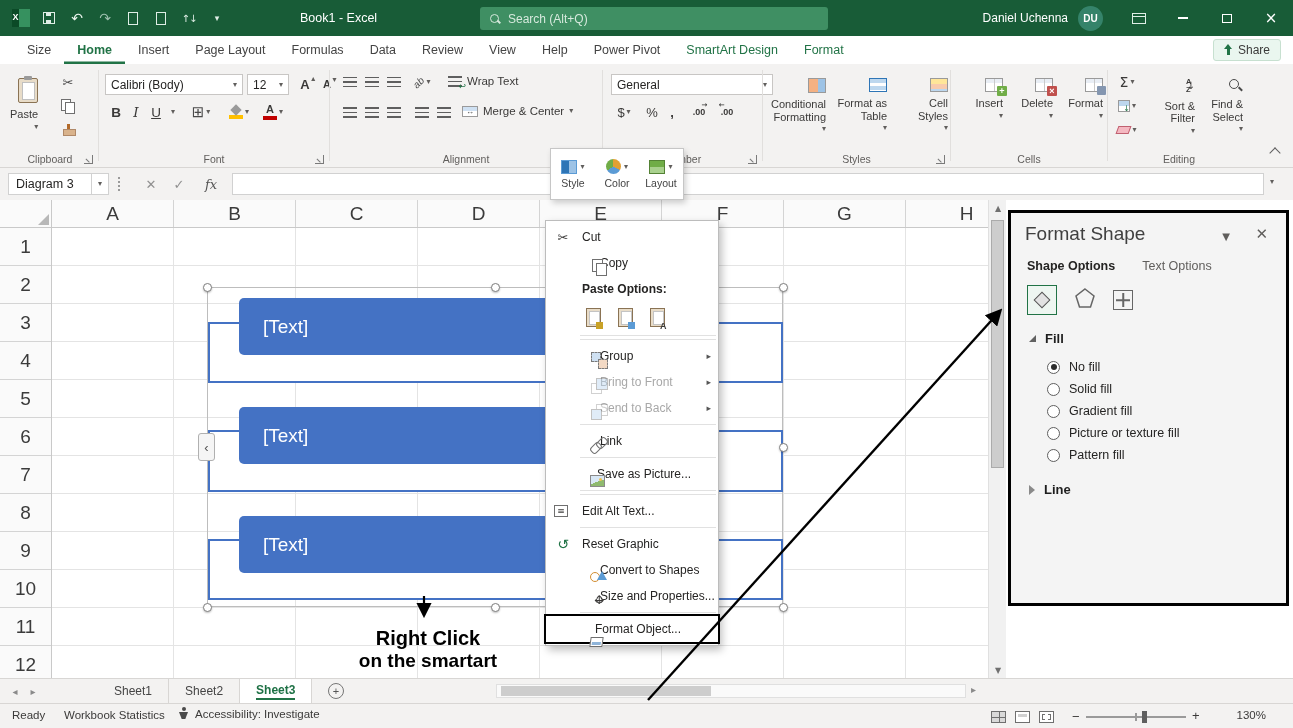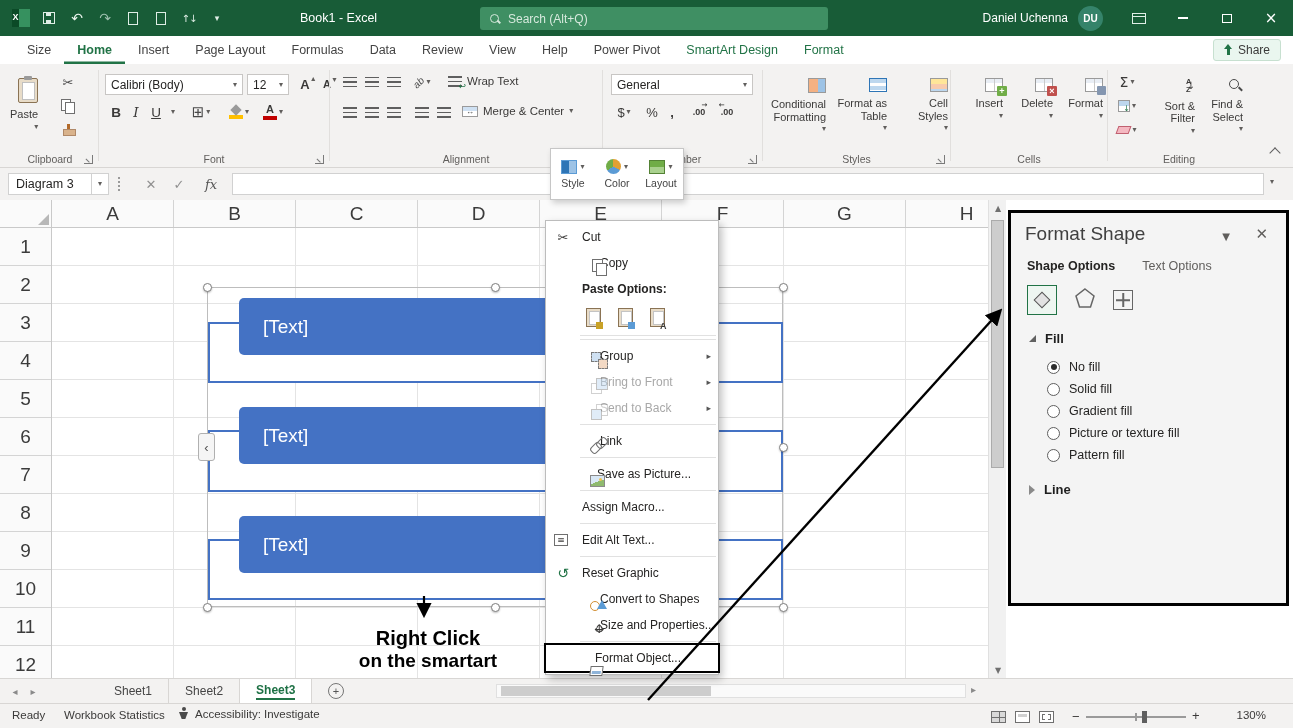--- a/index.html
+++ b/index.html
@@ -439,21 +439,21 @@
       <span class="ri-merge">↔</span>
       <span>Merge &amp; Center</span>
       <span class="car">▾</span>
     </div>
     <div class="rlabel">Alignment</div>
     <div class="dlg"></div>
   </div>
   <div class="rsep" style="left:602px"></div>
 
   <div class="rgroup" style="left:605px;width:155px">
-    <div class="combo" style="left:6px;top:10px;width:142px">
+    <div class="combo" style="left:6px;top:10px;width:162px">
       <span>General</span>
         <span class="car">▾</span>
     </div>
     <span class="rsm" style="left:6px;top:38px;width:26px">
         <span class="numg">$</span>
         <span class="car">▾</span>
       </span>
     <span class="rsm" style="left:38px;top:38px;width:18px">
         <span class="numg">%</span>
       </span>
@@ -690,23 +690,20 @@
       <div class="mi">
         <span class="mic link-icon"></span>
         <span>Link</span>
       </div>
       <div class="msep"></div>
       <div class="mi">
         <span class="mic picture-icon"></span>
         <span>Save as Picture...</span>
       </div>
       <div class="msep"></div>
-      <div class="mi">
-        <span>Assign Macro...</span>
-      </div>
       <div class="msep"></div>
       <div class="mi">
         <span class="mic alt-text-icon"></span>
         <span>Edit Alt Text...</span>
       </div>
       <div class="msep"></div>
       <div class="mi">
         <span class="mic reset-icon"></span>
         <span>Reset Graphic</span>
       </div>

